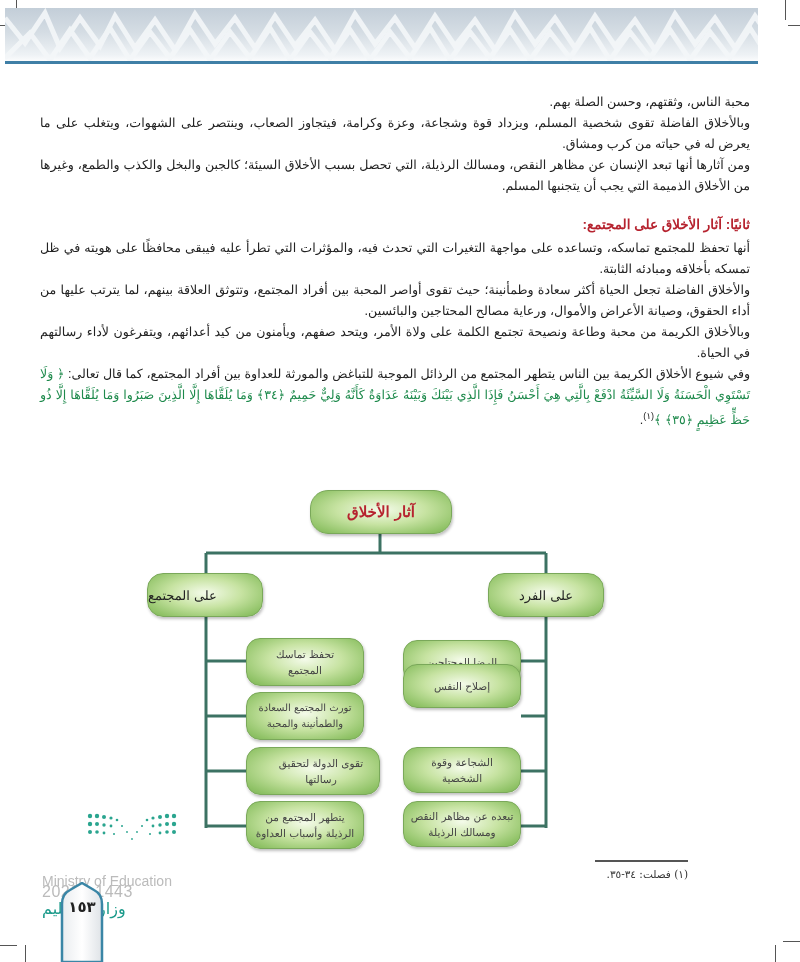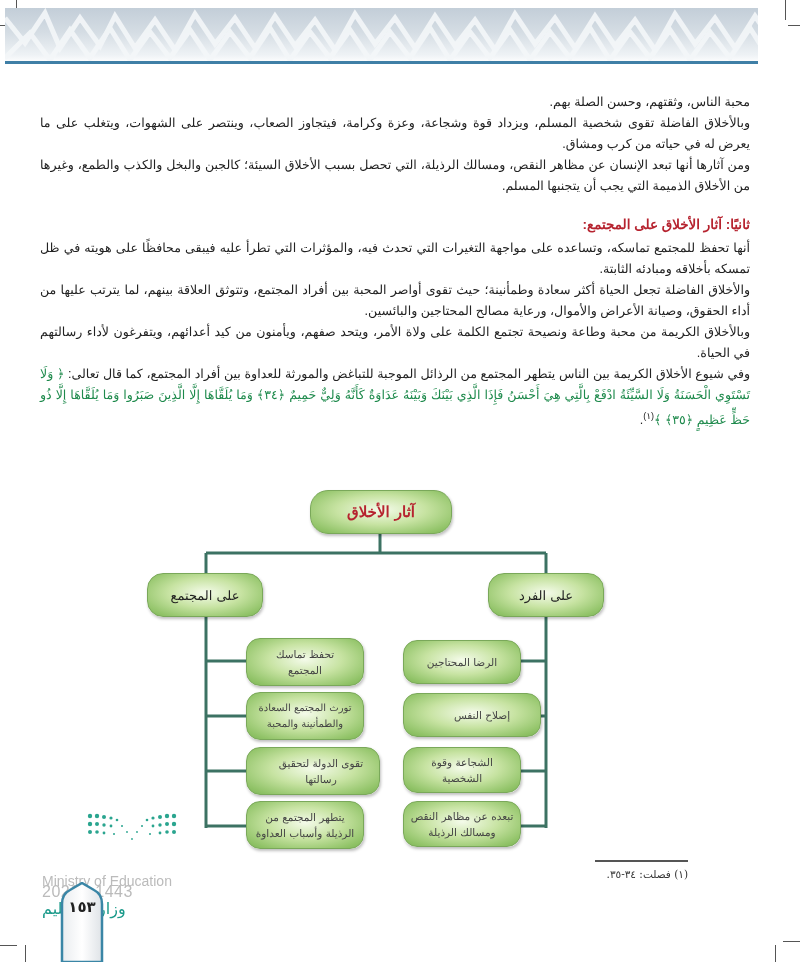--- a/index.html
+++ b/index.html
@@ -88,28 +88,28 @@
   </g>
 </svg>
 
 <div class="node root" style="left:310px;top:490px;width:140px;height:42px;">
   <span>آثار الأخلاق</span>
 </div>
 
 <div class="node mid" style="left:488px;top:573px;width:114px;height:42px;">
   <span>على الفرد</span>
 </div>
-<div class="node mid" style="left:147px;top:573px;width:114px;height:42px;">
+<div class="node mid" style="left:147px;top:573px;width:114px;height:42px;justify-content:flex-end;">
   <span>على المجتمع</span>
 </div>
 
 <div class="node leaf" style="left:403px;top:640px;width:116px;height:42px;">
   <span>الرضا المحتاجين</span>
 </div>
-<div class="node leaf" style="left:403px;top:693px;width:116px;height:42px;padding-left:20px;">
+<div class="node leaf" style="left:403px;top:664px;width:116px;height:42px;">
   <span>إصلاح النفس</span>
 </div>
 <div class="node leaf" style="left:403px;top:747px;width:116px;height:44px;align-items:flex-end;">
   <span style="display:block;width:80px;margin:auto;">الشجاعة وقوة الشخصية</span>
 </div>
 <div class="node leaf" style="left:403px;top:801px;width:116px;height:44px;">
   <span style="display:block;width:104px;margin:auto;">تبعده عن مظاهر النقص ومسالك الرذيلة</span>
 </div>
 
 <div class="node leaf" style="left:246px;top:638px;width:116px;height:46px;">

